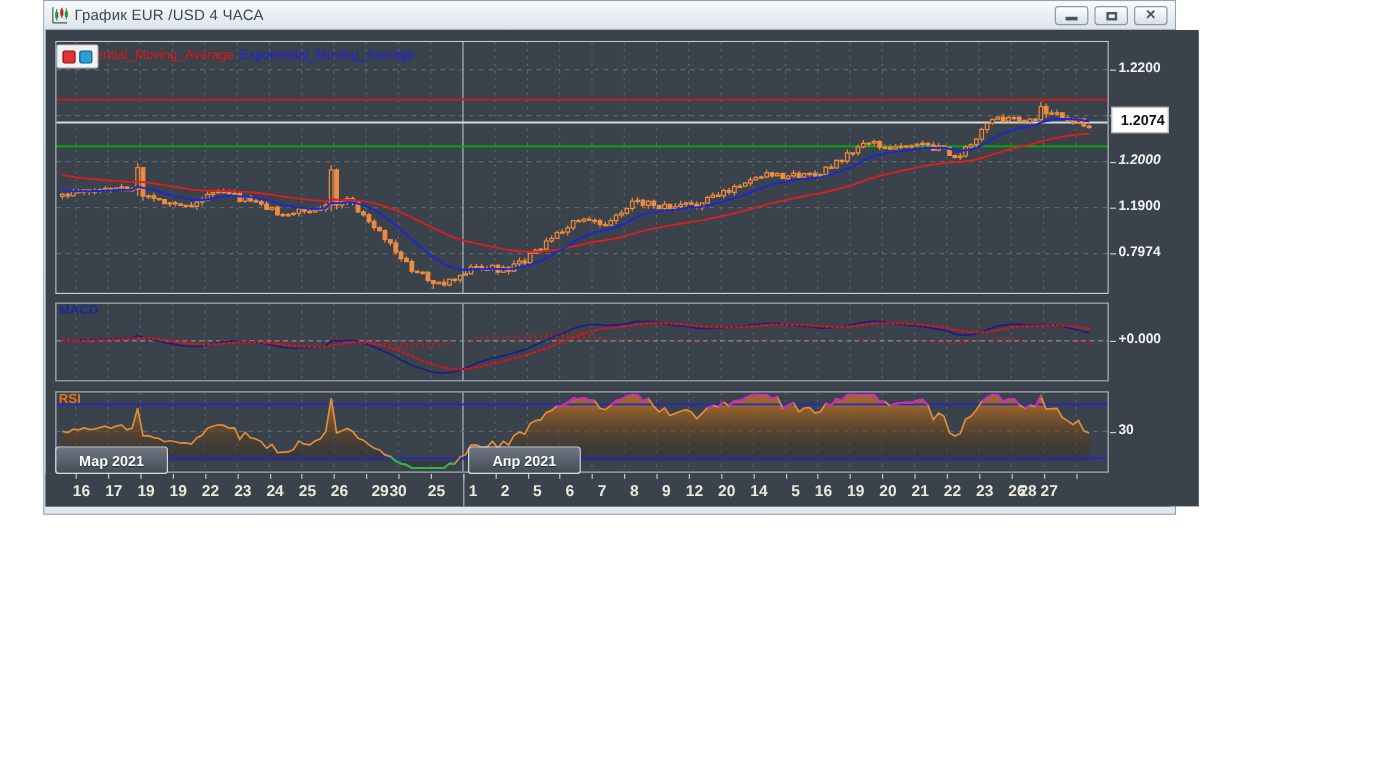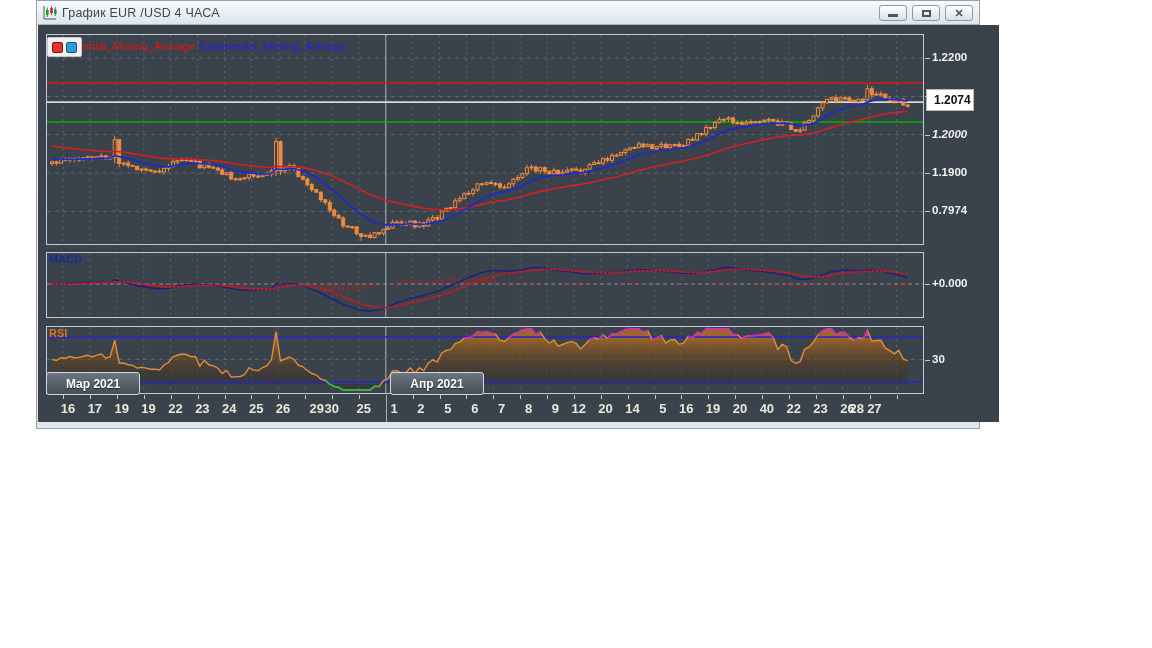--- a/index.html
+++ b/index.html
@@ -890,21 +890,21 @@
           <span class="d-label" style="left: 589.7px;">14</span>
           <div class="d-tick" style="left: 616.6px;"></div>
           <span class="d-label" style="left: 616.6px;">5</span>
           <div class="d-tick" style="left: 643.4px;"></div>
           <span class="d-label" style="left: 643.4px;">16</span>
           <div class="d-tick" style="left: 670.3px;"></div>
           <span class="d-label" style="left: 670.3px;">19</span>
           <div class="d-tick" style="left: 697.2px;"></div>
           <span class="d-label" style="left: 697.2px;">20</span>
           <div class="d-tick" style="left: 724.1px;"></div>
-          <span class="d-label" style="left: 724.1px;">40</span>
+          <span class="d-label" style="left: 724.1px;">21</span>
           <div class="d-tick" style="left: 751px;"></div>
           <span class="d-label" style="left: 751px;">22</span>
           <div class="d-tick" style="left: 777.8px;"></div>
           <span class="d-label" style="left: 777.8px;">23</span>
           <div class="d-tick" style="left: 804.7px;"></div>
           <span class="d-label" style="left: 804.7px;">26</span>
           <div class="d-tick" style="left: 831.6px;"></div>
           <span class="d-label" style="left: 831.6px;">27</span>
           <div class="d-tick" style="left: 858.5px;"></div>
           <span class="d-label" style="left: 814px;">28</span>

